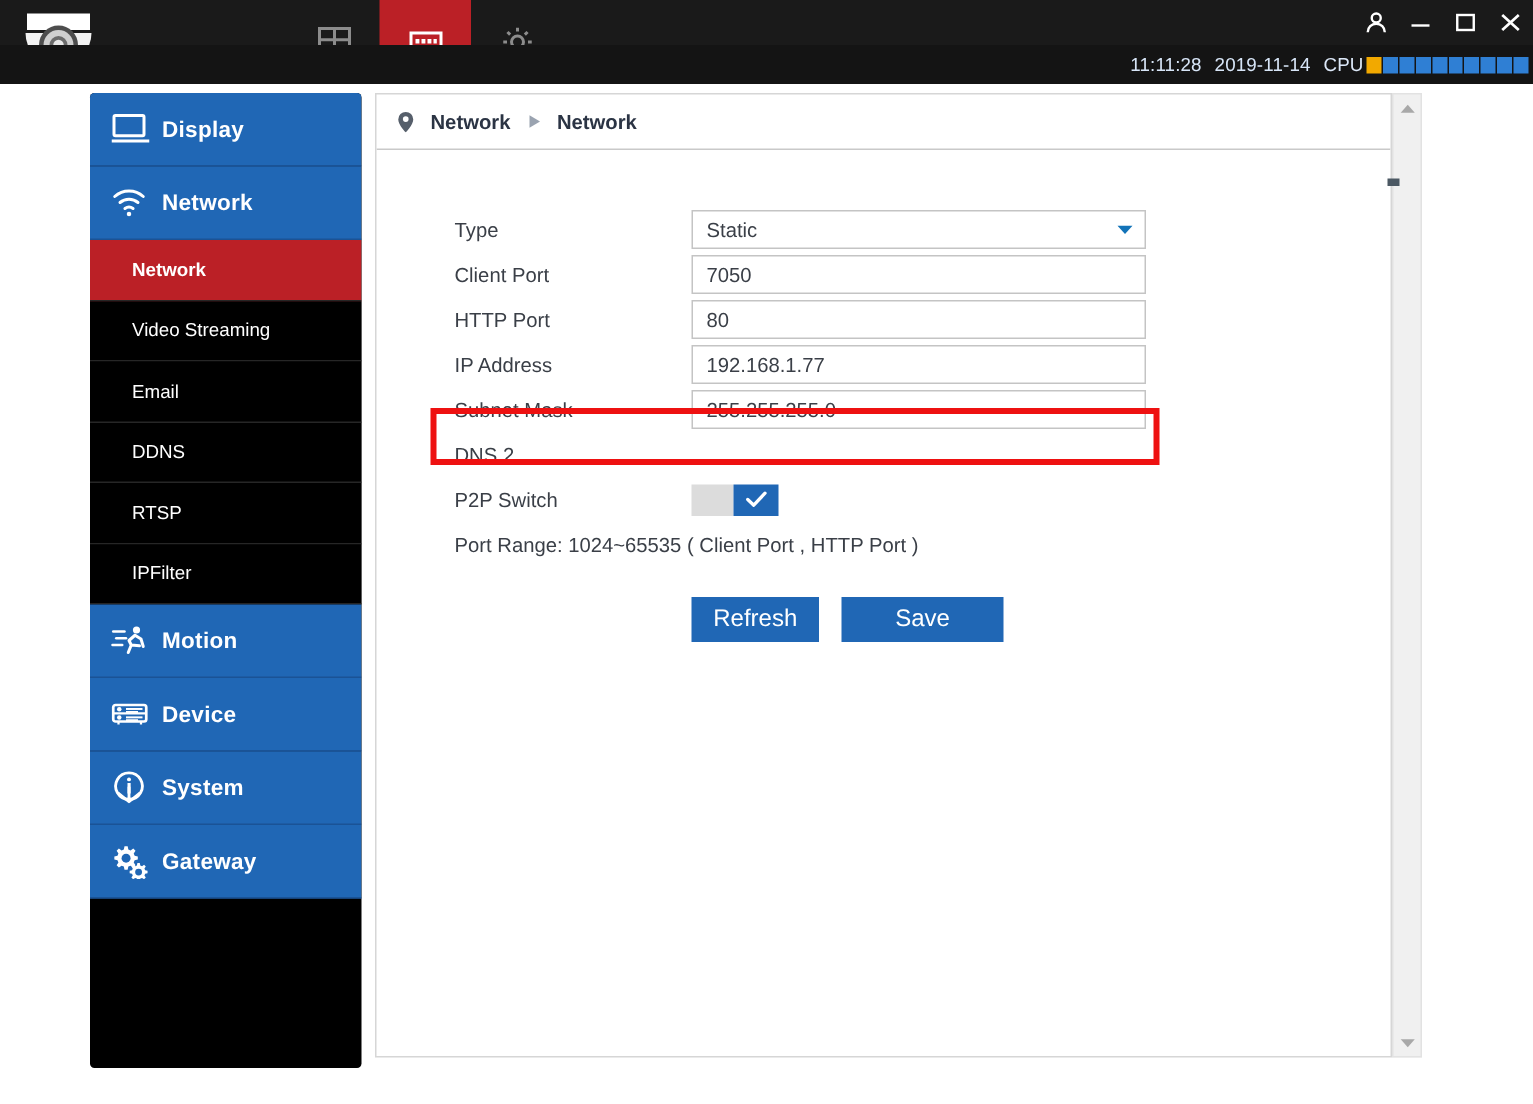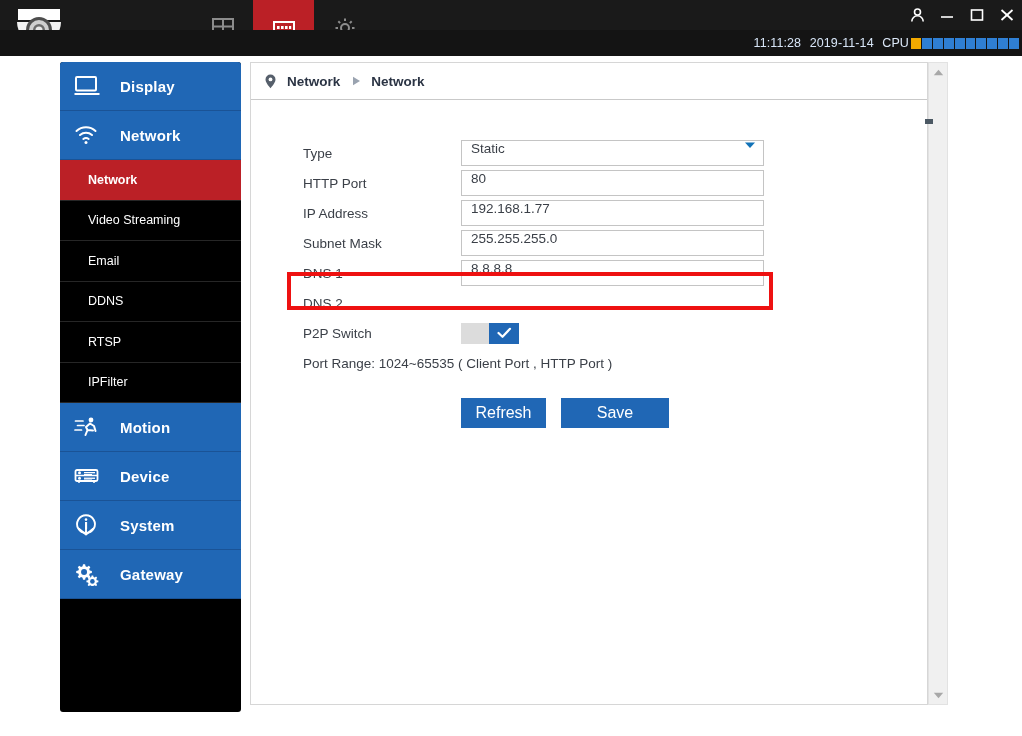--- a/index.html
+++ b/index.html
@@ -120,21 +120,20 @@
   .grp .gicon {
     width: 34px;
     display: flex;
     align-items: center;
     justify-content: flex-start;
   }
   .grp .glabel {
     color: #ffffff;
     font-size: 15px;
     font-weight: bold;
-    margin-left: 12px;
     letter-spacing: 0.2px;
   }
   .sub {
     height: 40.5px;
     background: #000000;
     display: flex;
     align-items: center;
     padding-left: 28px;
     box-sizing: border-box;
     border-bottom: 1px solid #262626;
@@ -201,21 +200,21 @@
   }
   .field {
     position: absolute;
     left: 210px;
     width: 303px;
     height: 26px;
     border: 1px solid #c4c4c4;
     box-sizing: border-box;
     background: #ffffff;
     display: flex;
-    align-items: flex-start;
+    align-items: center;
     padding-left: 9px;
     font-size: 13.5px;
     color: #3a3f47;
     cursor: text;
   }
   .field.select { cursor: pointer; padding-right: 0; }
   .field .selval { flex: 1; }
   .caret {
     width: 26px;
     display: flex;
@@ -549,20 +548,26 @@
         <div class="field select">
           <span class="selval">Static</span>
           <span class="caret">
             <svg width="12" height="8" viewBox="0 0 12 8">
               <path d="M1 1.5 L11 1.5 L6 7 Z" fill="#1273b8"></path>
             </svg>
           </span>
         </div>
       </div>
 
+      <div class="row">
+        <span class="rowlabel">Client Port</span>
+        <div class="field">
+          <span>7050</span>
+        </div>
+      </div>
 
       <div class="row">
         <span class="rowlabel">HTTP Port</span>
         <div class="field">
           <span>80</span>
         </div>
       </div>
 
       <div class="row">
         <span class="rowlabel">IP Address</span>
@@ -572,26 +577,20 @@
       </div>
 
       <div class="row">
         <span class="rowlabel">Subnet Mask</span>
         <div class="field">
           <span>255.255.255.0</span>
         </div>
       </div>
 
 
-      <div class="row">
-        <span class="rowlabel">DNS 1</span>
-        <div class="field">
-          <span>8.8.8.8</span>
-        </div>
-      </div>
 
       <div class="row">
         <span class="rowlabel">DNS 2</span>
       </div>
 
       <div class="row">
         <span class="rowlabel">P2P Switch</span>
         <div class="toggle">
           <span class="tof"></span>
           <span class="ton">

